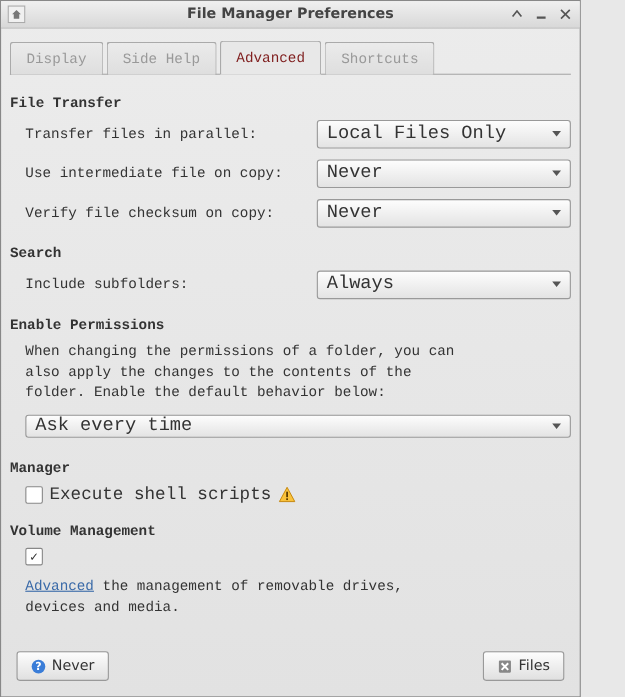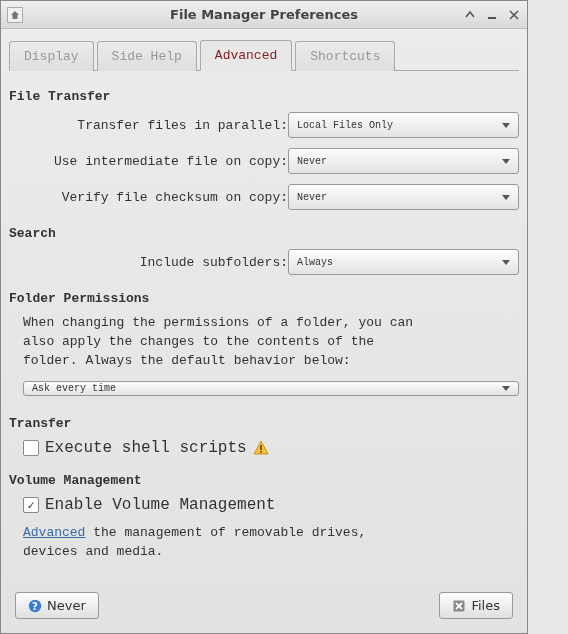--- a/index.html
+++ b/index.html
@@ -94,39 +94,38 @@
 .section-title {
   font-weight: bold;
   color: #333;
   margin: 6px 0 8px 0;
   font-size: 13px;
 }
 .row {
   display: flex;
   align-items: center;
   margin: 0 0 10px 14px;
-  text-align: right;
 }
 .row-label {
   width: 265px;
   color: #333;
   font-size: 13px;
 }
 .dropdown {
   flex: 1;
   height: 26px;
   background: linear-gradient(to bottom, #fdfdfd, #e3e3e3);
   border: 1px solid #999;
   border-radius: 3px;
   display: flex;
   align-items: center;
   padding: 0 8px;
   position: relative;
   cursor: pointer;
-  font-size: 10px;
+  font-size: 17px;
 }
 .dropdown .arrow {
   margin-left: auto;
   width: 0; height: 0;
   border-left: 4px solid transparent;
   border-right: 4px solid transparent;
   border-top: 5px solid #555;
 }
 .dropdown.full {
   margin-left: 14px;
@@ -255,44 +254,43 @@
 
     <div class="section-title">Search</div>
     <div class="row">
       <div class="row-label">Include subfolders:</div>
       <div class="dropdown">
         <span>Always</span>
         <span class="arrow"></span>
       </div>
     </div>
 
-    <div class="section-title">Folder Permissions</div>
-    <div class="desc" style="max-width:400px;">When changing the permissions of a folder, you can also apply the changes to the contents of the folder. Always the default behavior below:</div>
+    <div class="section-title">Enable Permissions</div>
+    <div class="desc" style="max-width:400px;">When changing the permissions of a folder, you can also apply the changes to the contents of the folder. Enable the default behavior below:</div>
     <div class="dropdown full" style="margin-bottom:14px;">
       <span>Ask every time</span>
       <span class="arrow"></span>
     </div>
 
-    <div class="section-title">Transfer</div>
+    <div class="section-title">Manager</div>
     <div class="checkbox-row">
       <div class="checkbox"></div>
       <span>Execute shell scripts</span>
       <span class="warning-icon">
         <svg width="16" height="16" viewBox="0 0 16 16">
             <path d="M8 1 L15 14 L1 14 Z" fill="#f9c23c" stroke="#c08000" stroke-width="0.8"></path>
             <rect x="7.2" y="5" width="1.6" height="5" fill="#5a3a00"></rect>
             <rect x="7.2" y="11" width="1.6" height="1.6" fill="#5a3a00"></rect>
           </svg>
       </span>
     </div>
 
     <div class="section-title">Volume Management</div>
     <div class="checkbox-row">
       <div class="checkbox checked"></div>
-      <span>Enable Volume Management</span>
     </div>
     <div class="desc" style="max-width:380px;">
       <span class="link">Advanced</span><span> the management of removable drives, devices and media.</span>
     </div>
 
   </div>
 
   <div class="footer">
     <div class="btn">
       <span class="icon">

